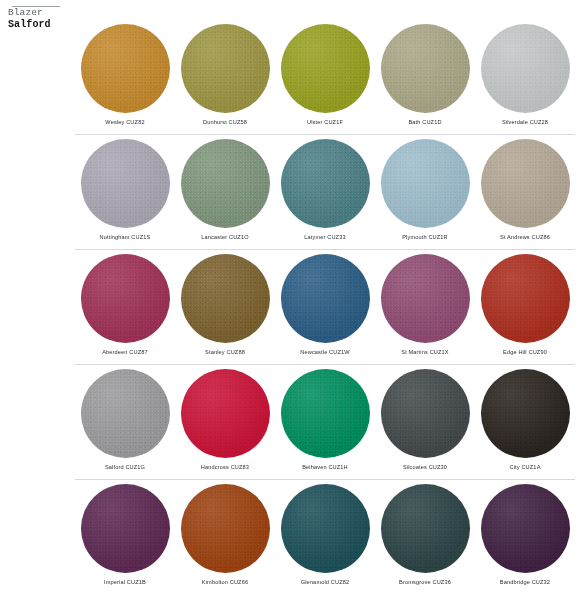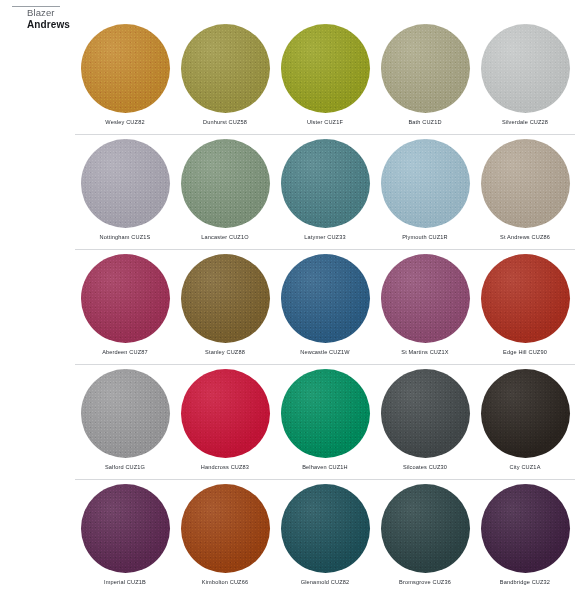--- a/index.html
+++ b/index.html
@@ -15,24 +15,25 @@
   #page {
     position: relative;
     width: 584px;
     height: 594px;
     background: #ffffff;
   }
 
   
   .brand {
     position: absolute;
-    left: 27px;
+    left: 8px;
     top: 5px;
     width: 60px;
     line-height: 1.18;
+    font-family: Liberation Mono, monospace;
   }
   .brand-rule {
     position: absolute;
     left: 12px;
     top: 6px;
     width: 48px;
     height: 1px;
     background: #9aa0a6;
   }
   .brand-collection {
@@ -127,21 +128,21 @@
   }
 </style>
 </head>
 <body>
 
 <div id="page">
 
   <div class="brand-rule"></div>
   <div class="brand">
     <div class="brand-collection">Blazer</div>
-    <div class="brand-name">Andrews</div>
+    <div class="brand-name">Salford</div>
   </div>
 
   <div class="grid-wrap">
 
     <div class="row">
       <div class="cells">
         <div class="cell">
           <div class="swatch" style="background-color: rgb(195, 136, 46);"></div>
           <div class="label">Wesley CUZ82</div>
         </div>

